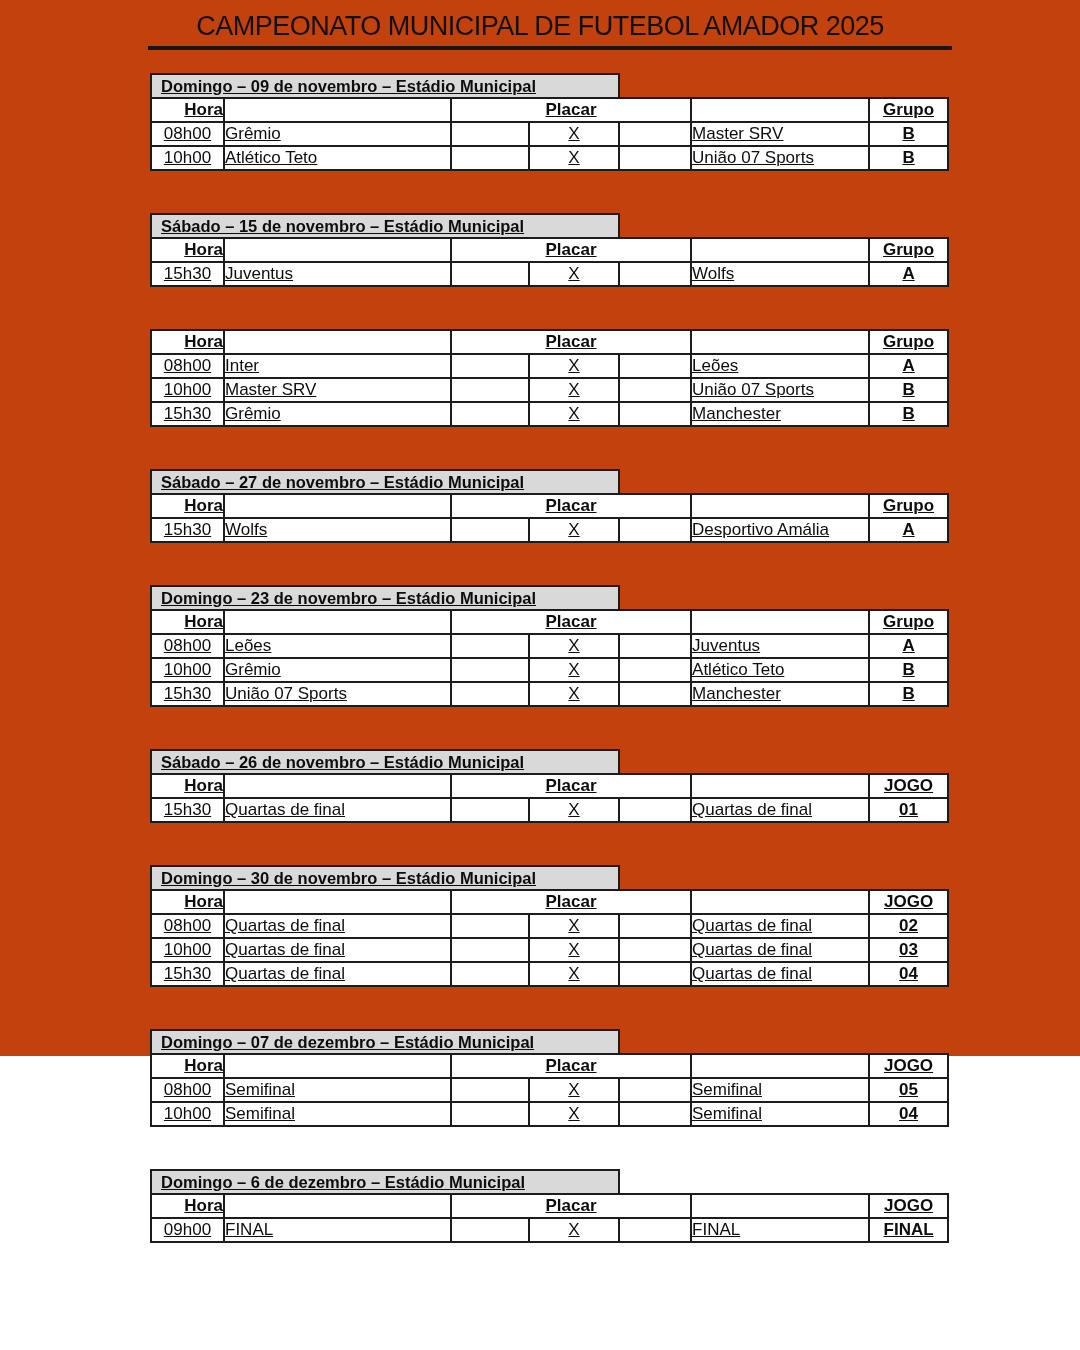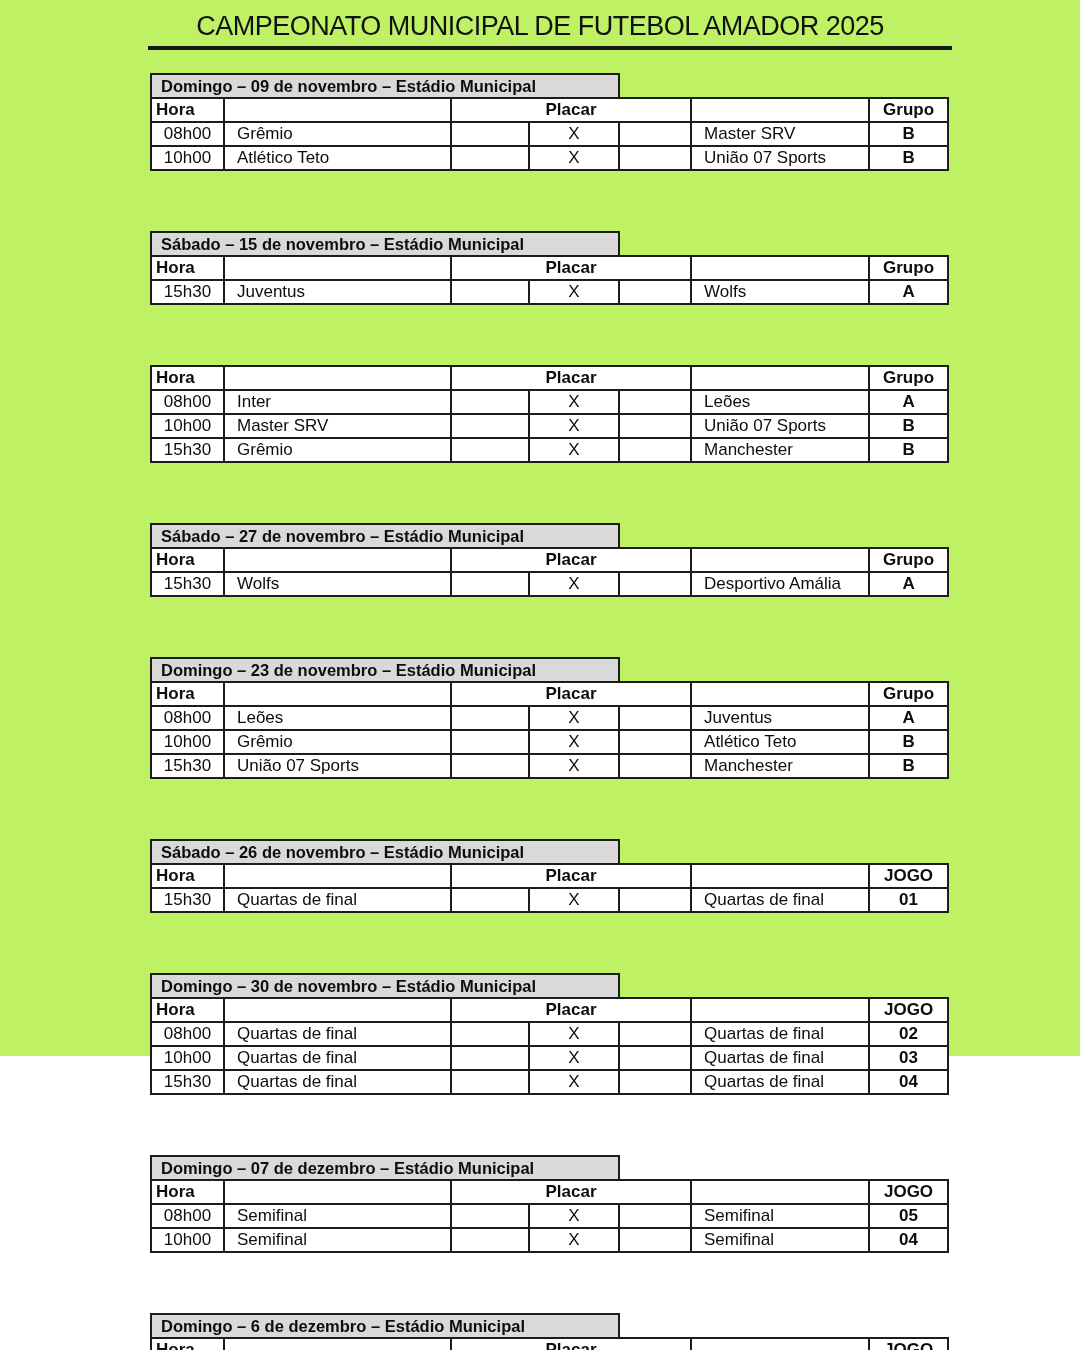--- a/index.html
+++ b/index.html
@@ -4,64 +4,65 @@
 <style>
   * { margin:0; padding:0; box-sizing:border-box; }
   html,body { background:#ffffff; }
   body {
     width:1080px; height:1350px;
     font-family:"Liberation Sans", sans-serif;
     color:#0d0d0d;
     position:relative;
     overflow:hidden;
   }
-  .page { width:1080px; height:1056px; background:#bef264; }
+  .page { width:1080px; height:1056px; background:#c2410c; }
   .title {
     padding-top:11px;
     text-align:center;
     font-size:27px;
     font-weight:400;
     letter-spacing:-0.5px;
     color:#111111;
     white-space:nowrap;
   }
   .rule {
     width:804px; height:4px;
     background:#161616;
     margin:4px 0 0 148px;
   }
   table.fixture {
     border-collapse:collapse;
     table-layout:fixed;
     width:797px;
     margin-left:150px;
+    text-decoration:underline;
   }
   .mt-first { margin-top:23px; }
-  .mt { margin-top:60px; }
+  .mt { margin-top:42px; }
   td {
     border:2px solid #1c1c1c;
     height:24px;
     font-size:17px;
     line-height:22px;
     padding:0;
     overflow:hidden;
     white-space:nowrap;
     background:#ffffff;
   }
   td.date {
     background:#d9d9d9;
     font-weight:bold;
     font-size:16.5px;
     padding-left:9px;
   }
   td.ghost { border:none; background:transparent; }
   td.bold { font-weight:bold; }
   td.center { text-align:center; }
-  td.left { padding-left:12px; }
-  td.hora-h { padding-left:4px; font-weight:bold; }
+  td.left { padding-left:0; }
+  td.hora-h { padding-left:4px; font-weight:bold;text-align:right; }
 </style>
 </head>
 <body>
 
 <div class="page">
 
   <div class="title">CAMPEONATO MUNICIPAL DE FUTEBOL AMADOR 2025</div>
   <div class="rule"></div>
 
   <table class="fixture mt-first">

